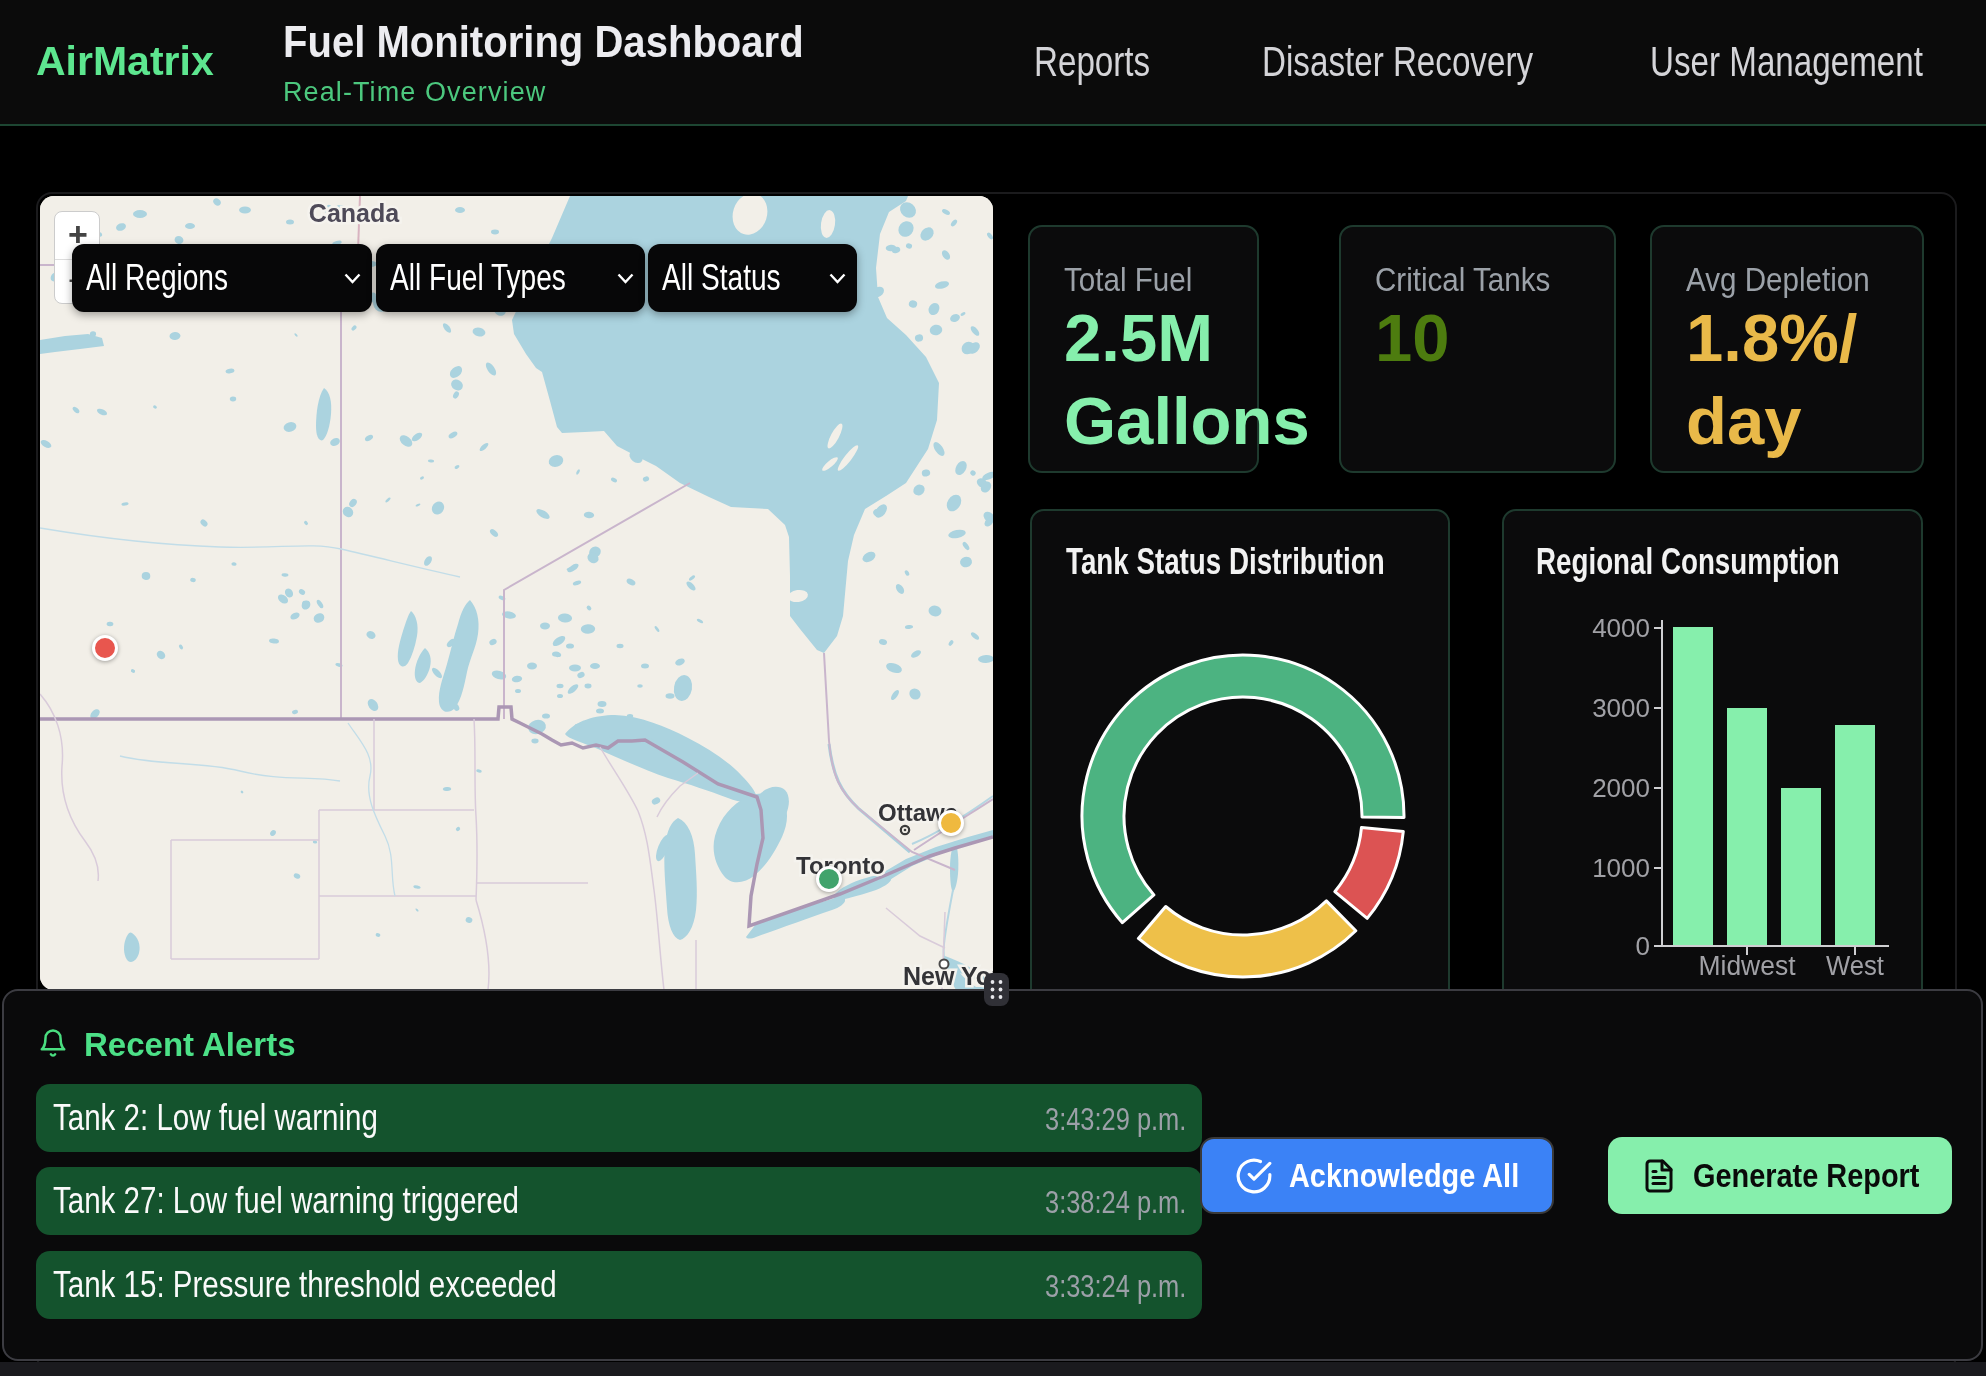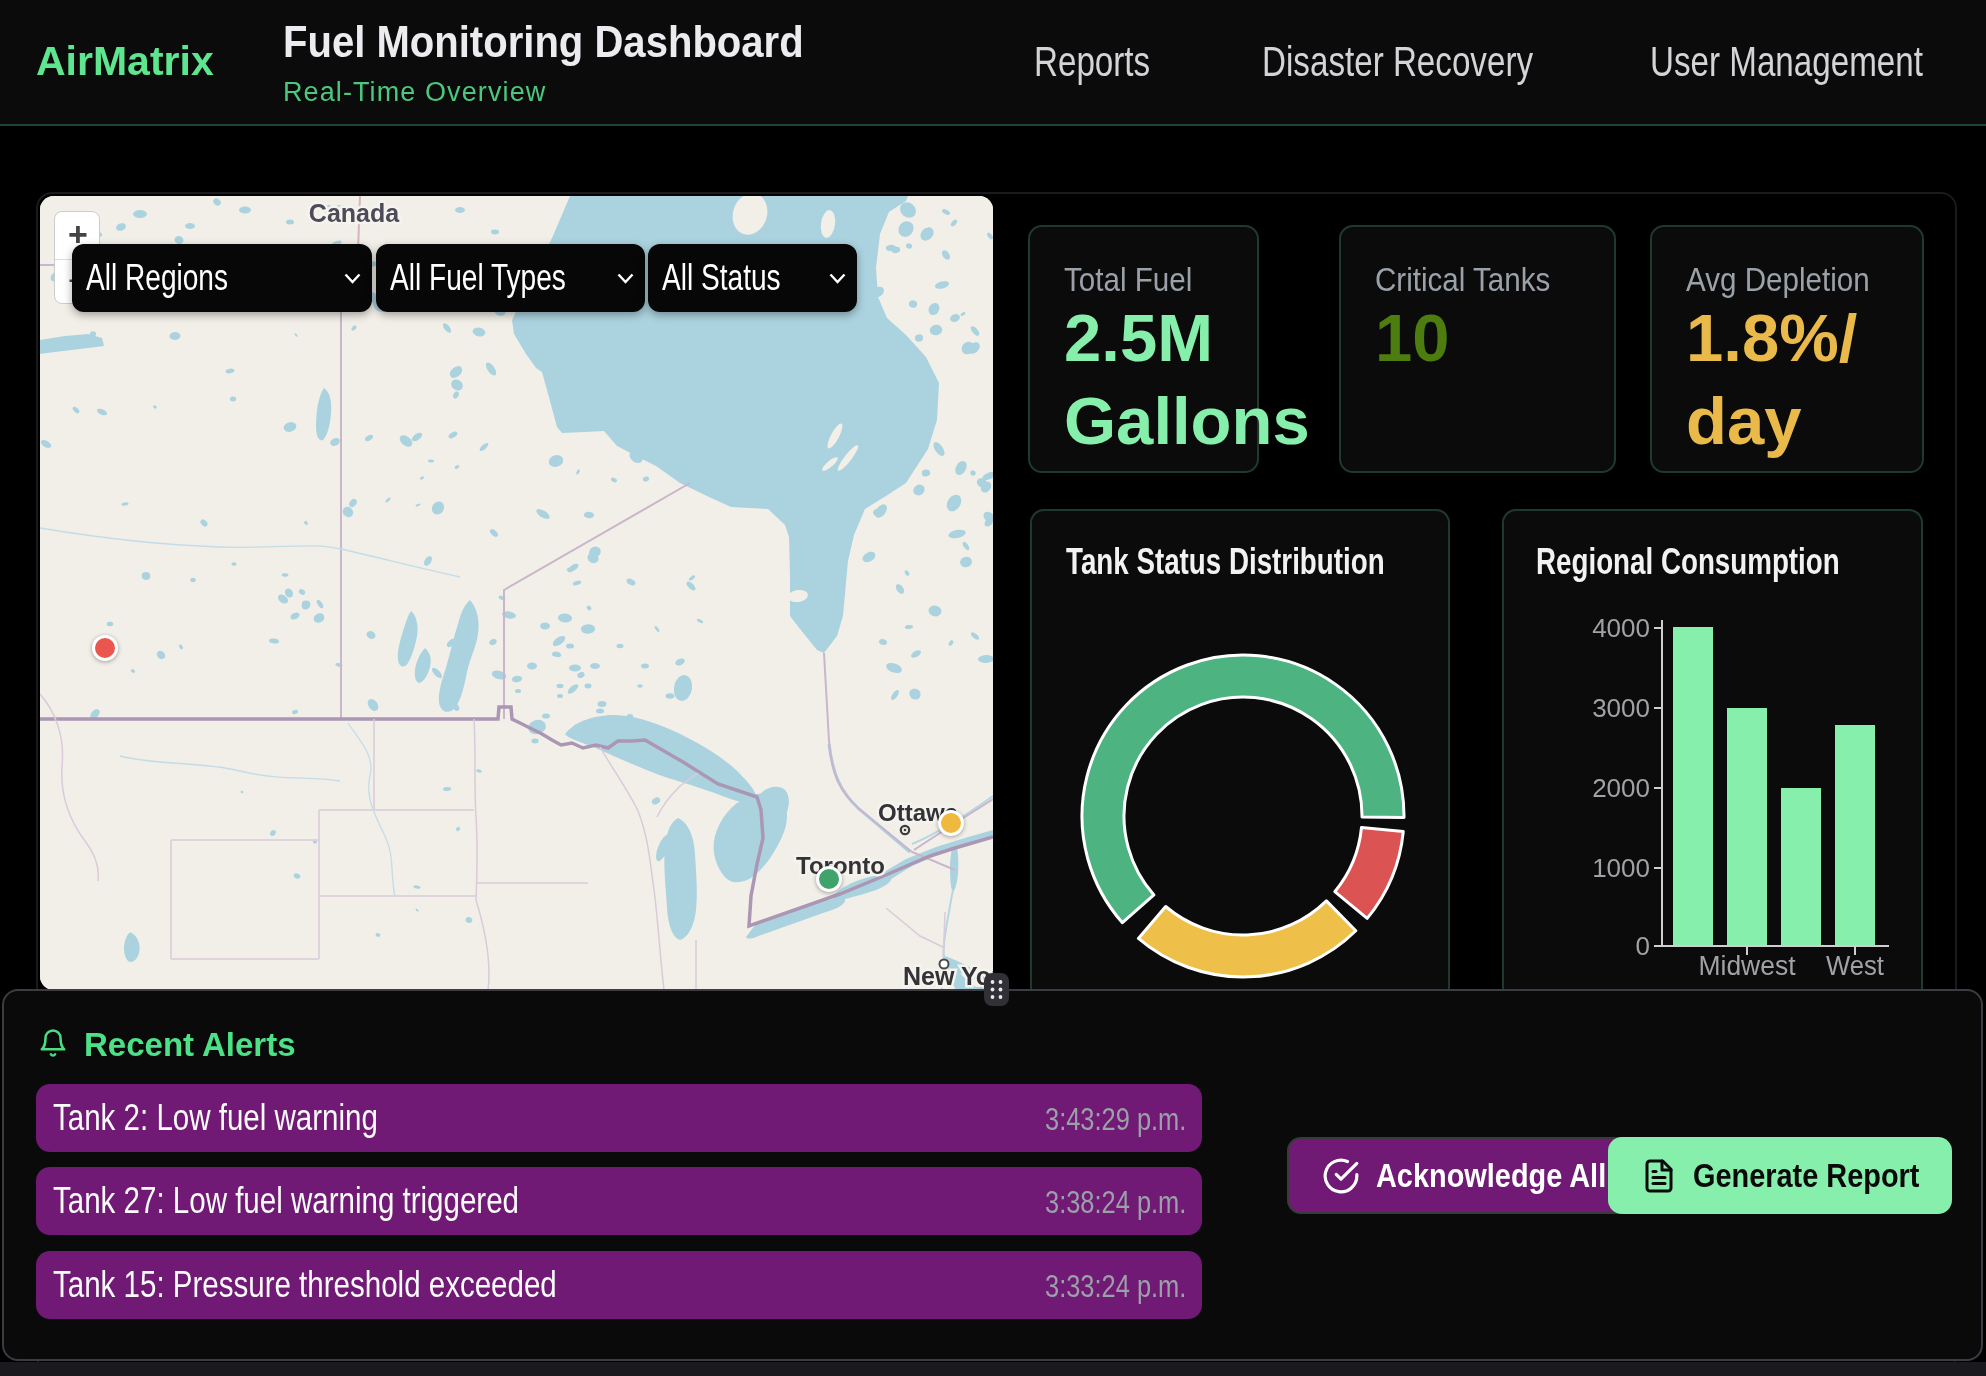--- a/index.html
+++ b/index.html
@@ -37,29 +37,29 @@
   .card { position:absolute; background:#0b0b0c; border:2px solid #1e3a2e; border-radius:14px; }
   .statlabel { position:absolute; left:34px; top:33px; font-size:34px; color:#9ba1a8;
     transform:scaleX(0.87); transform-origin:left top; white-space:nowrap; }
   .statvalue { position:absolute; left:34px; top:69px; font-size:67px; line-height:83px; font-weight:bold; }
   .charttitle { position:absolute; left:34px; top:30px; font-size:37px; font-weight:bold; color:#f2f2f2;
     transform:scaleX(0.75); transform-origin:left top; white-space:nowrap; }
   
   #alerts { position:absolute; left:2px; top:989px; width:1981px; height:372px;
     background:#0a0a0b; border:2px solid #3c3c42; border-radius:16px; }
   #alerthead { position:absolute; left:84px; top:1026px; font-size:33px; font-weight:bold; color:#4ce087; }
-  .arow { position:absolute; left:36px; width:1166px; height:68px; background:#701a75;
+  .arow { position:absolute; left:36px; width:1166px; height:68px; background:#14532d;
     border-radius:14px; }
   .arow .msg { position:absolute; left:17px; top:13px; font-size:36px; color:#fafafa;
     transform:scaleX(0.82); transform-origin:left top; white-space:nowrap; }
   .arow .time { position:absolute; right:16px; top:18px; font-size:31px; color:#9ca0a8;
     transform:scaleX(0.82); transform-origin:right top; white-space:nowrap; }
   .btn { position:absolute; top:1137px; height:77px; border-radius:14px;
     display:flex; align-items:center; justify-content:center; font-weight:bold; font-size:34px; }
-  #ackbtn { left:1287px; width:354px; background:#701a75; color:#fff; border:2px solid #3a3a3a; }
+  #ackbtn { left:1200px; width:354px; background:#3b82f6; color:#fff; border:2px solid #3a3a3a; }
   #genbtn { left:1608px; width:344px; background:#86efac; color:#0a0a0a; }
   .btn svg { margin-right:16px; }
   .btn span { transform:scaleX(0.85); transform-origin:left center; white-space:nowrap; }
   #draghandle { position:absolute; left:984px; top:973px; width:25px; height:33px;
     background:#303036; border-radius:8px; }
   #bottomstrip { position:absolute; left:0; top:1362px; width:1986px; height:14px; background:#1a1a1e; }
 </style>
 </head>
 <body>
 <div id="header">

